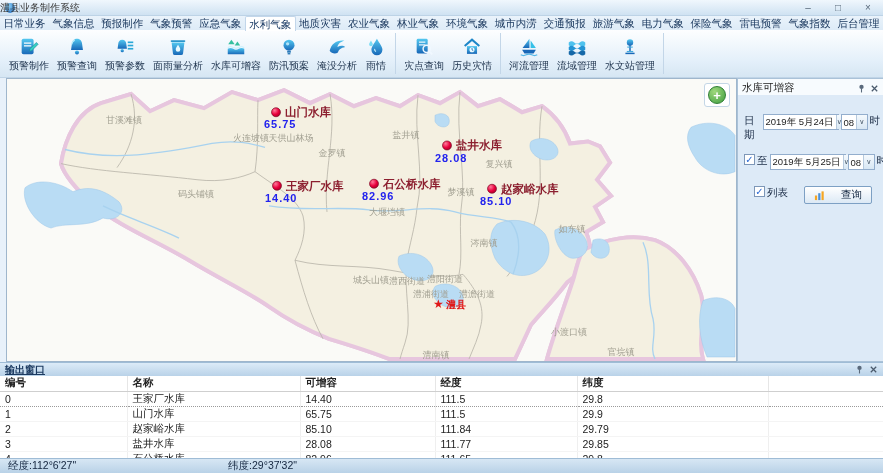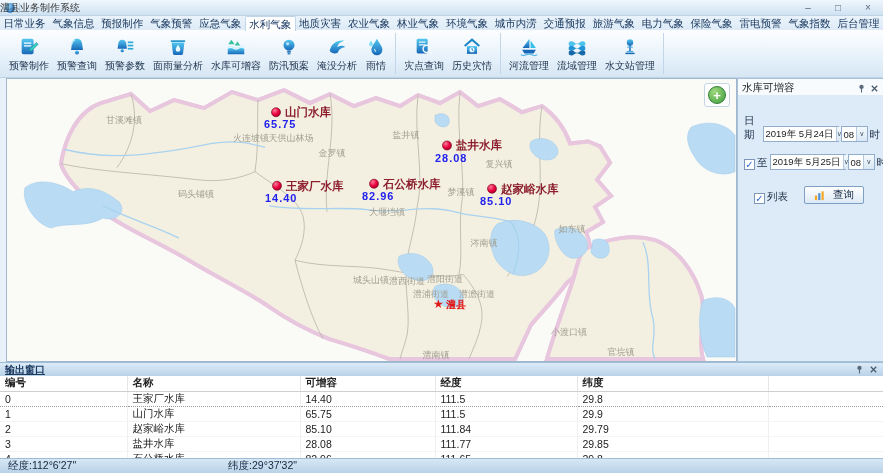--- a/index.html
+++ b/index.html
@@ -46,31 +46,31 @@
     border:1px solid #2f7e34; }
 
   
   .right-panel { width:146px; background:#ddeaf7; border:1px solid #aac2d8; border-right:none;
     display:flex; flex-direction:column; }
   .p-caption { background:#f7fbfe; display:flex; align-items:center; padding:2px 4px 0; font-size:10.5px; color:#222; }
   .p-caption .cap-icons { margin-left:auto; display:flex; gap:4px; }
   .cap-ic { width:9px; height:9px; }
   .p-sub { background:#f7fbfe; font-size:10.5px; color:#222; padding:0 4px 4px; border-bottom:1px solid #cfdfee; }
   .p-body { padding-top:12px; }
-  .p-row { display:flex; align-items:flex-end; margin:7px 3px 0 6px; gap:2px; font-size:10.5px; color:#1a2b45; }
+  .p-row { display:flex; align-items:flex-start; margin:7px 3px 0 6px; gap:2px; font-size:10.5px; color:#1a2b45; }
   .combo { height:16px; background:#fff; border:1px solid #93aecd; display:flex; align-items:center;
     font-size:9.5px; color:#222; }
   .combo-text { padding:12px 2px; flex:1; white-space:nowrap; }
   .combo-arrow { width:12px; align-self:stretch; background:linear-gradient(#f4f9fd,#d8e7f4);
     border-left:1px solid #b7cadd; font-size:7px; color:#456; display:flex; align-items:center; justify-content:center; }
   .combo.date { width:76px; }
   .combo.hour { width:27px; }
   .checkbox { width:11px; height:11px; background:#fff; border:1px solid #7d97b8; font-size:10px;
     line-height:9px; text-align:center; color:#2a6ad4; flex:none; }
-  .query-btn { margin-left:14px; height:18px; padding:0 9px; display:flex; align-items:center; gap:8px;
+  .query-btn { margin-left:14px; height:18px; padding:0 9px; display:flex; align-items:center; gap:16px;
     background:linear-gradient(#ffffff,#dce9f5); border:1px solid #7da0c4; border-radius:2px;
     font-size:10.5px; color:#10243e; }
 
   
   .output-caption { height:14px; background:linear-gradient(#dcebf8,#b9d2e8); border-top:1px solid #9fbcd6;
     display:flex; align-items:center; padding:0 5px; font-size:10px; font-weight:bold; color:#1c3a60;text-decoration:underline; }
   .output-caption .cap-icons { margin-left:auto; display:flex; gap:5px; }
   .table-wrap { height:82px; background:#fff; overflow:hidden; }
   table { width:100%; border-collapse:collapse; table-layout:fixed; font-size:10.5px; color:#222; }
   th { text-align:left; font-weight:bold; height:15px; padding:0 5px;

